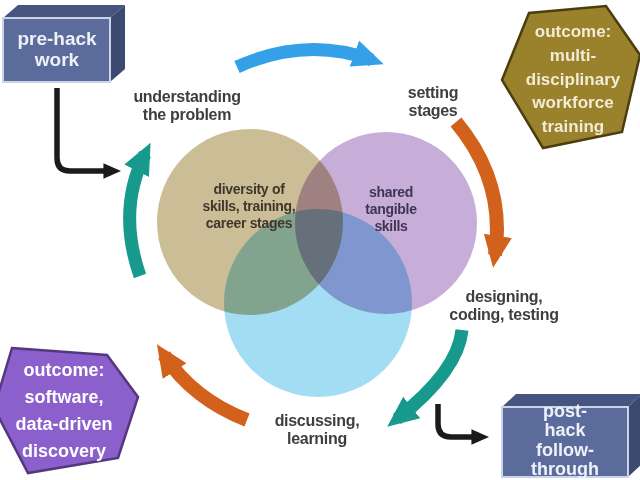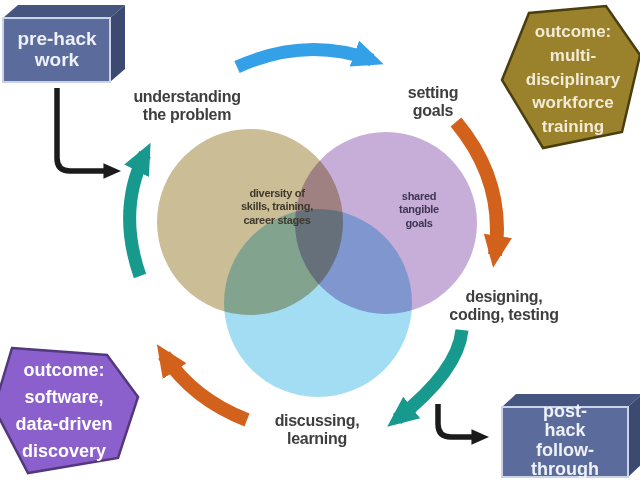--- a/index.html
+++ b/index.html
@@ -23,21 +23,21 @@
   .mk-orange{fill:var(--c-arrow-orange);} .mk-black{fill:var(--c-arrow-black);}
   .box-front{fill:var(--c-box-front);stroke:var(--c-box-border);stroke-width:2;}
   .box-top{fill:var(--c-box-top);} .box-side{fill:var(--c-box-side);}
   .hex-gold{fill:var(--c-hex-gold);stroke:var(--c-hex-gold-border);stroke-width:2.5;}
   .hex-purple{fill:var(--c-hex-purple);stroke:var(--c-hex-purple-border);stroke-width:2.5;}
   .lbl{
     position:absolute;transform:translate(-50%,-50%);
     white-space:pre-line;text-align:center;font-weight:700;letter-spacing:-0.3px;
   }
   .lbl-cycle{font-size:16px;line-height:1.14;color:var(--c-text-dark);}
-  .lbl-venn{font-size:11px;line-height:1.22;margin-left:28px;}
+  .lbl-venn{font-size:14px;line-height:1.22;}
   .venn-tan-text{color:var(--c-venn-text-tan);}
   .venn-purple-text{color:var(--c-venn-text-purple);}
   .venn-blue-text{color:var(--c-venn-text-blue);}
   .lbl-box{font-size:19px;line-height:1.08;color:var(--c-box-text);letter-spacing:0;}
   .lbl-box-sm{font-size:18px;}
   .lbl-hex-gold{font-size:17px;line-height:1.4;color:var(--c-hex-gold-text);letter-spacing:0;}
   .lbl-hex-purple{font-size:18px;line-height:1.5;color:var(--c-hex-purple-text);letter-spacing:0;}
 </style>
 </head>
 <body>
@@ -100,25 +100,25 @@
 workforce
 training</div>
   <div class="lbl lbl-hex-purple" style="left:64px;top:411px;">outcome:
 software,
 data-driven
 discovery</div>
 
   <div class="lbl lbl-cycle" style="left:187px;top:106px;">understanding
 the problem</div>
   <div class="lbl lbl-cycle" style="left:433px;top:102px;">setting
-goals</div>
+stages</div>
   <div class="lbl lbl-cycle" style="left:504px;top:306px;">designing,
 coding, testing</div>
   <div class="lbl lbl-cycle" style="left:317px;top:430px;">discussing,
 learning</div>
 
   <div class="lbl lbl-venn venn-tan-text" style="left:249px;top:207px;">diversity of
 skills, training,
 career stages</div>
   <div class="lbl lbl-venn venn-purple-text" style="left:391px;top:210px;">shared
 tangible
-goals</div>
+skills</div>
 </div>
 
 </body></html>

